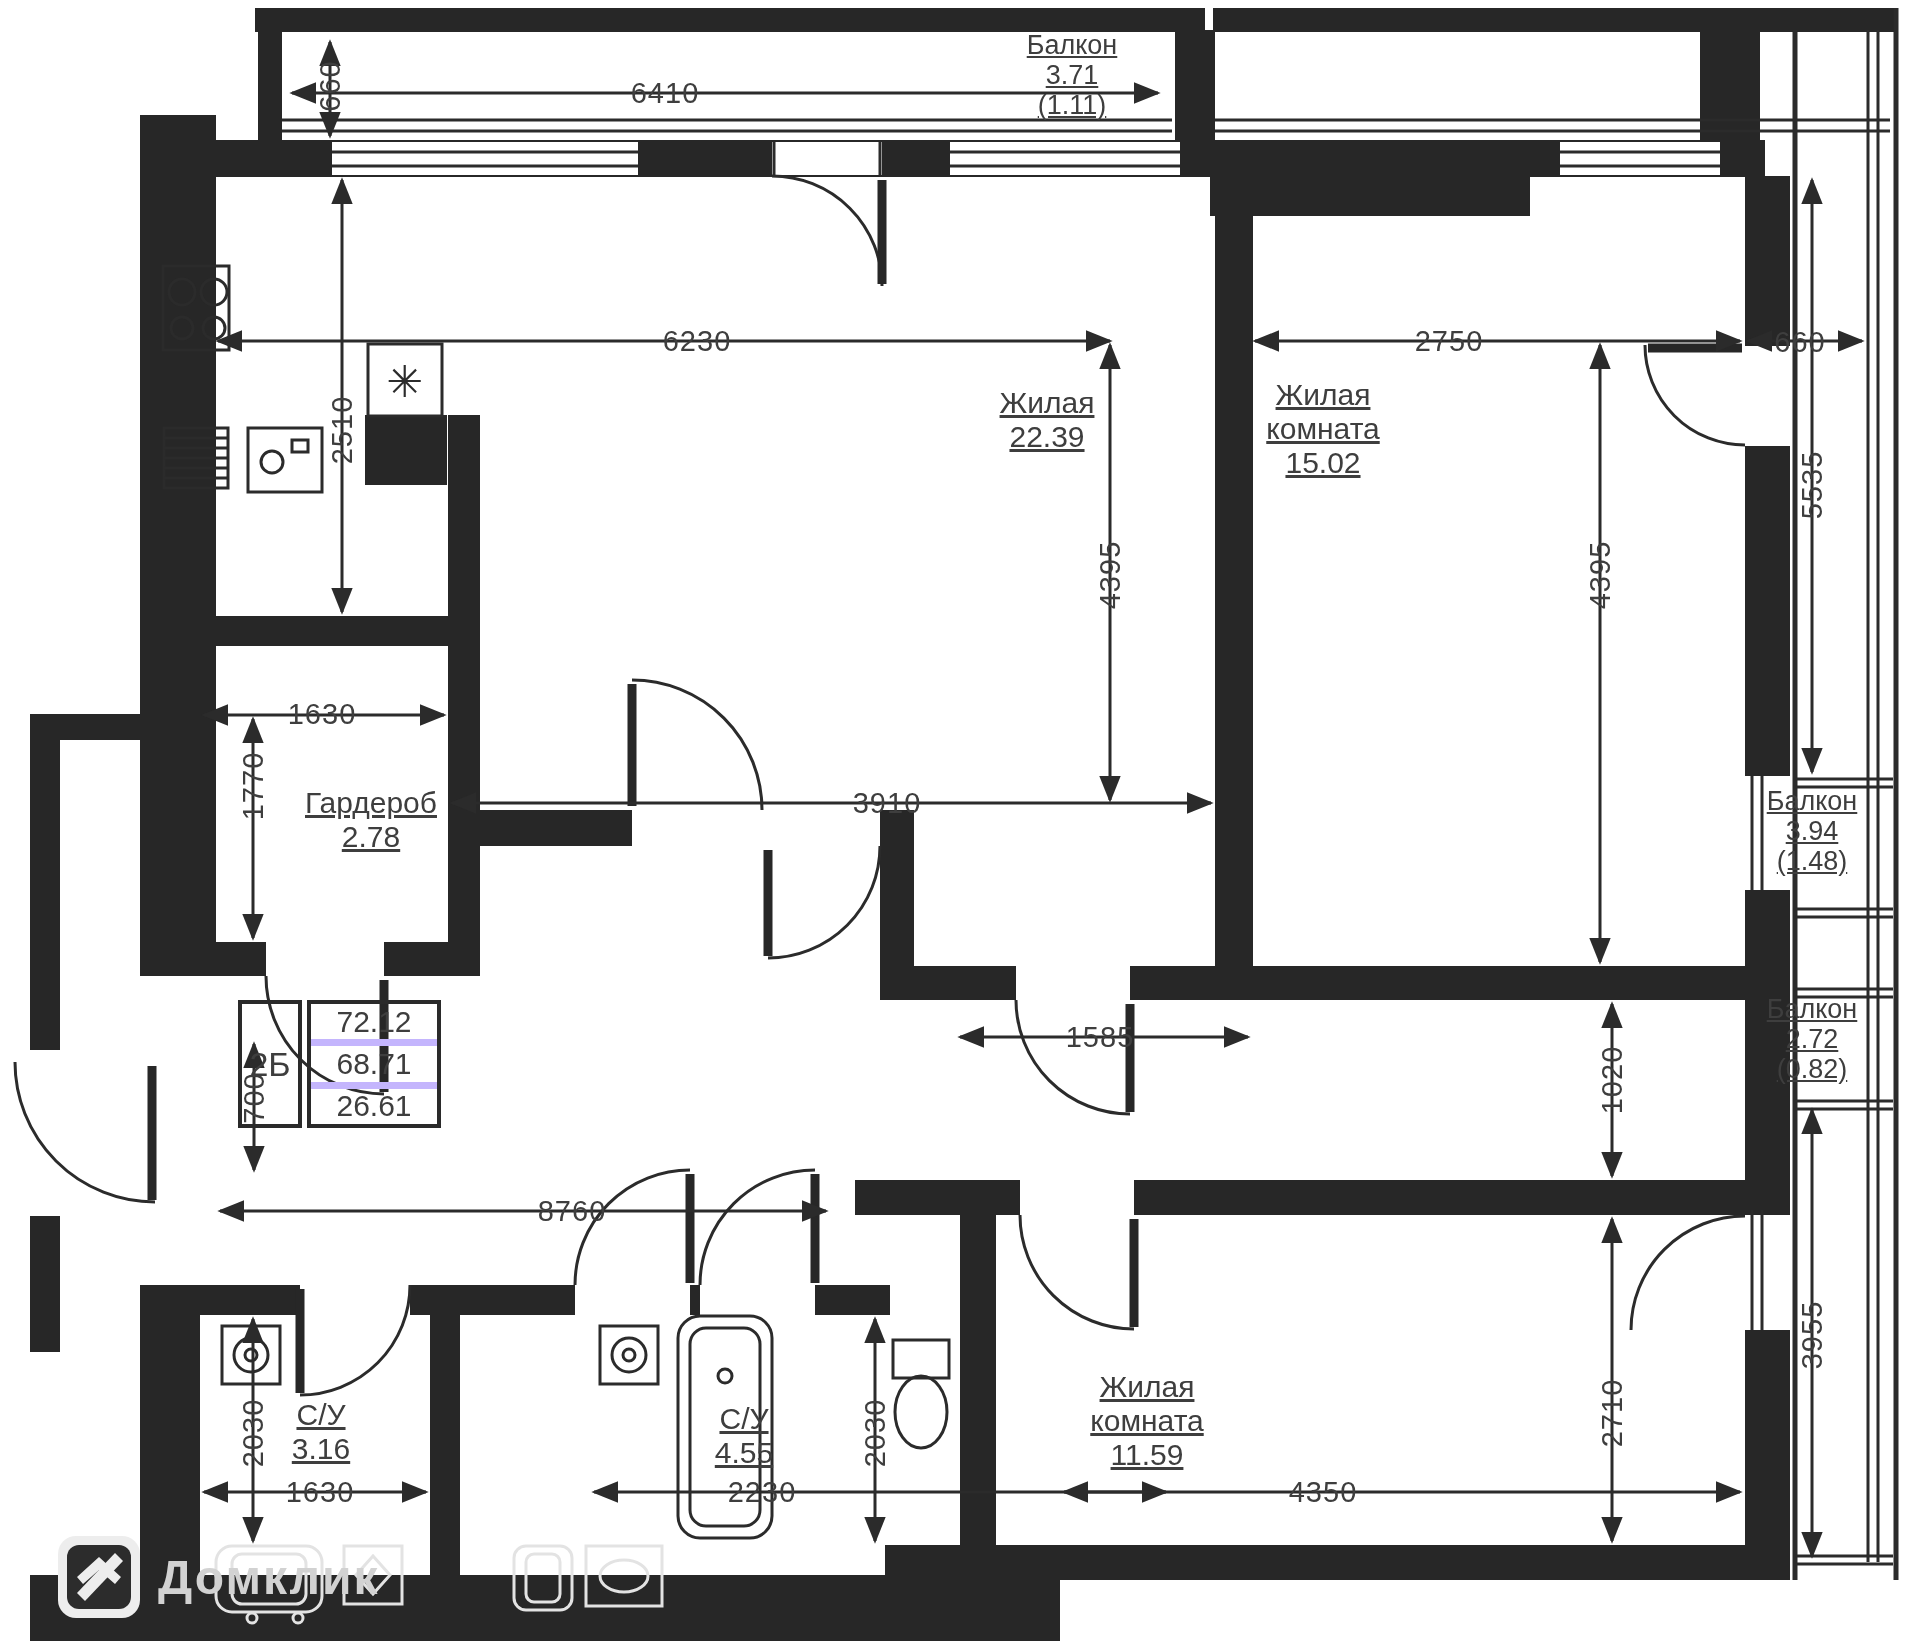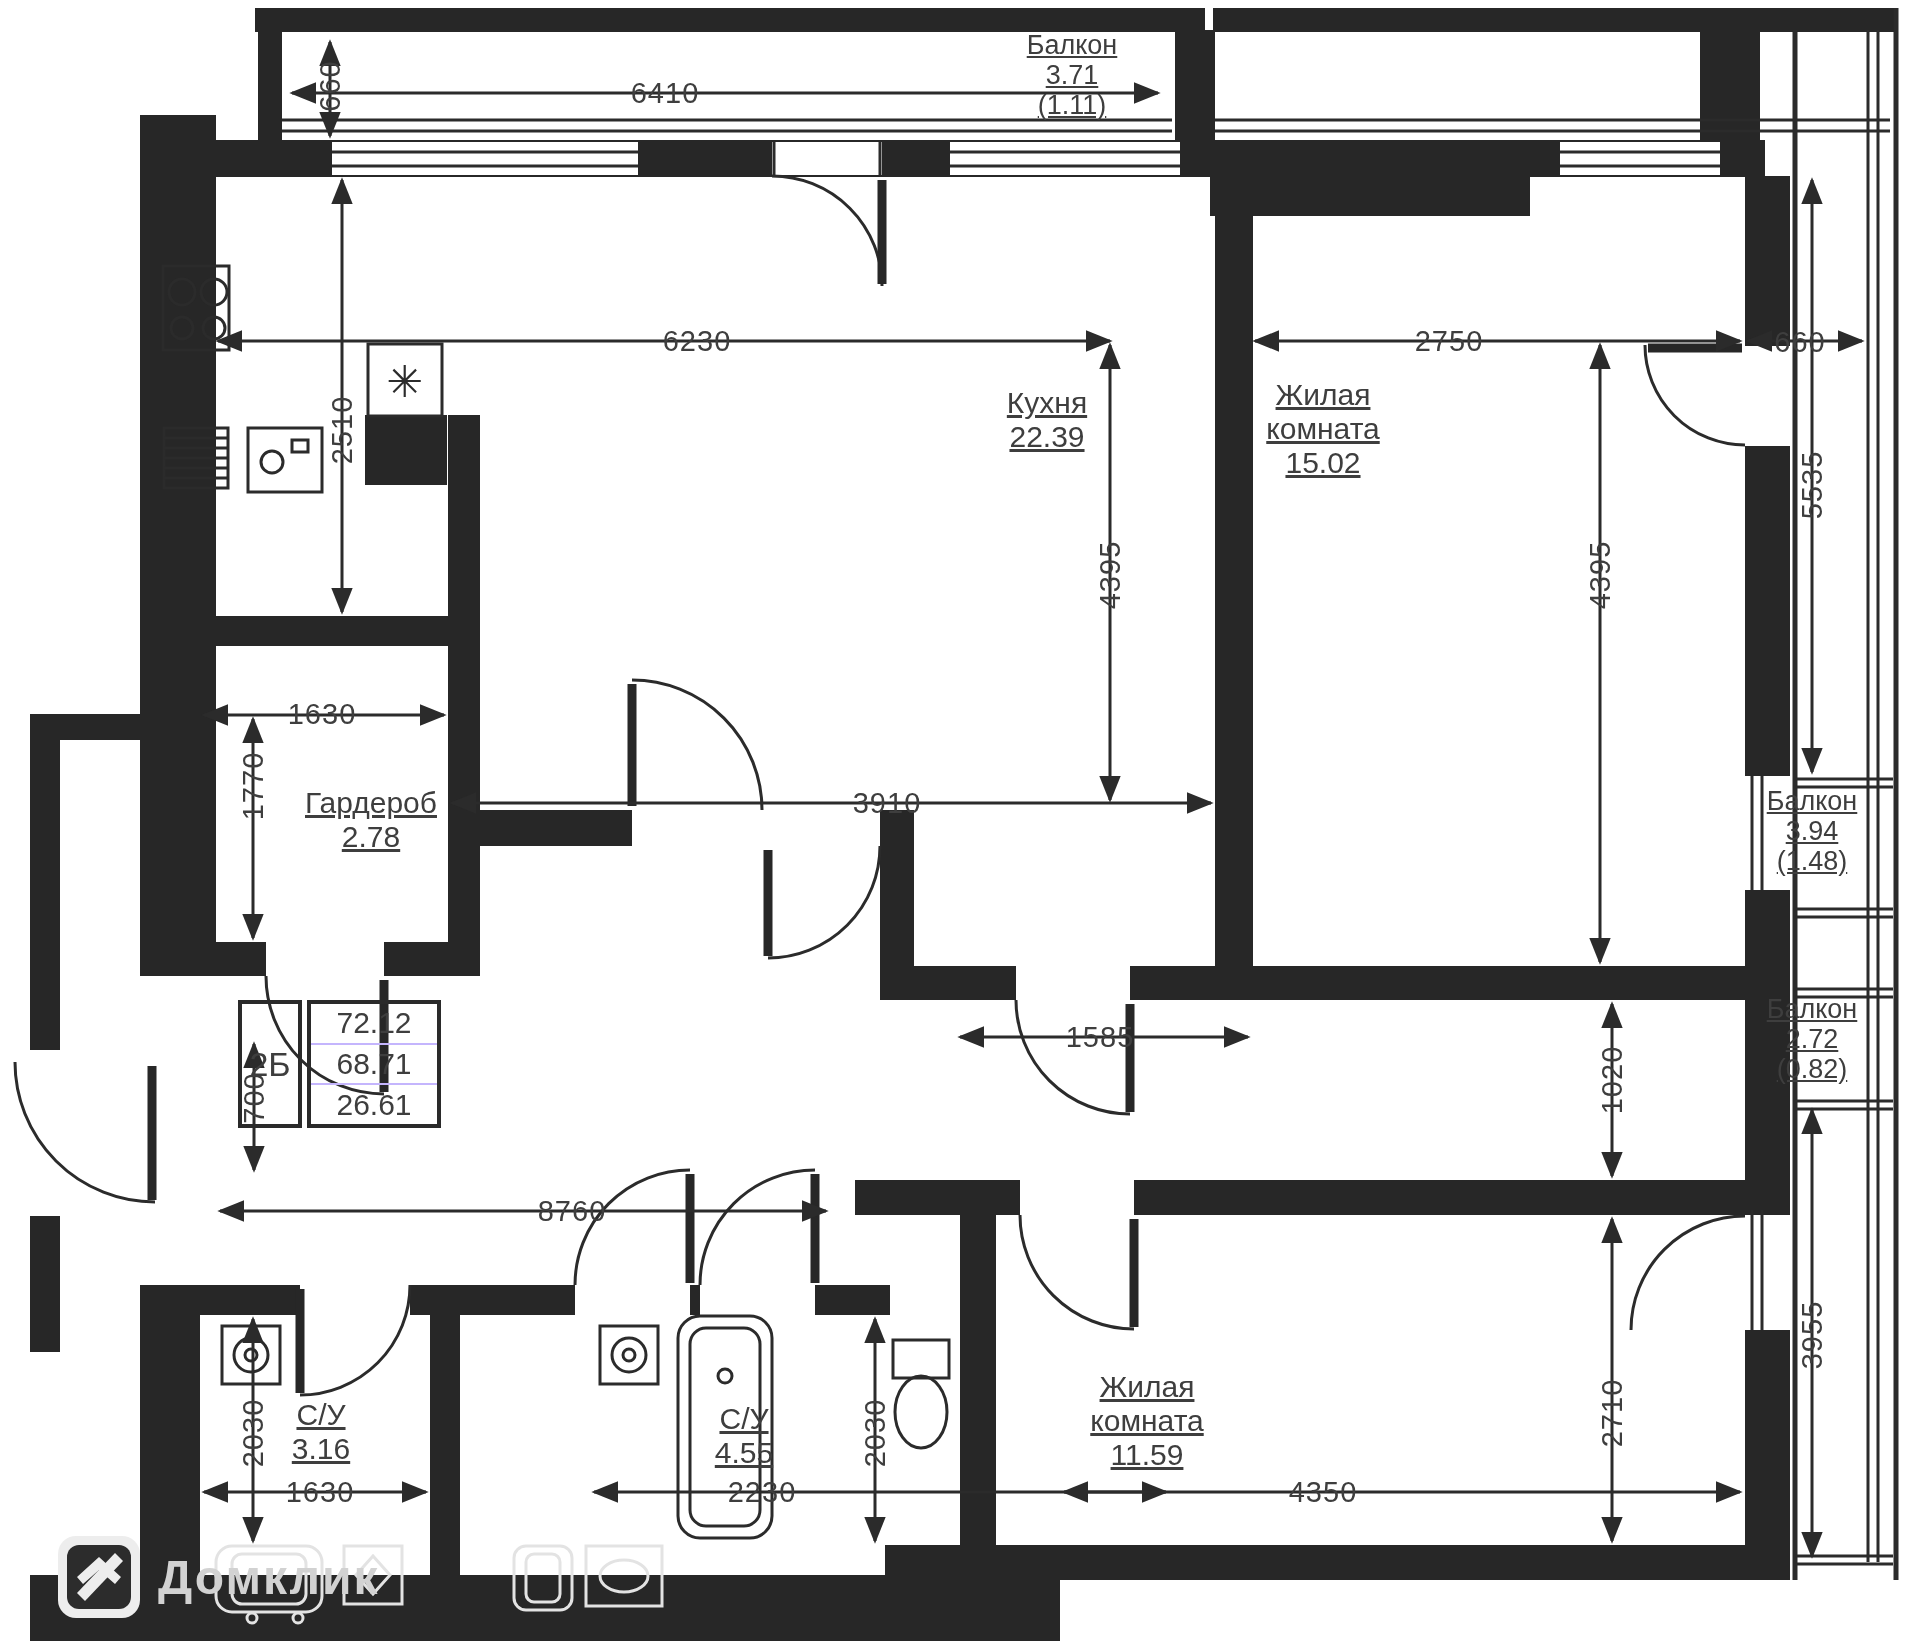--- a/index.html
+++ b/index.html
@@ -21,21 +21,21 @@
         font-size:30px;line-height:34px;}
   .room span{display:block;text-decoration:underline;}
   .room.small{font-size:27px;line-height:30px;}
   .vent{position:absolute;left:405px;top:381px;transform:translate(-50%,-50%);
         font-size:44px;color:#2c2c2c;}
   .ibox{position:absolute;left:238px;top:1000px;height:128px;display:flex;color:#3e3e3e;}
   .cellA{width:56px;border:4px solid #2a2a2a;display:flex;align-items:center;
          justify-content:center;font-size:34px;}
   .cellB{width:126px;border:4px solid #2a2a2a;margin-left:5px;display:flex;flex-direction:column;}
   .cellB div{flex:1;display:flex;align-items:center;justify-content:center;
-         font-size:30px;border-bottom:2px solid #c4b5fd;}
+         font-size:30px;border-bottom:7px solid #c4b5fd;}
   .cellB div:last-child{border-bottom:none;}
   .logo{position:absolute;left:56px;top:1534px;display:flex;align-items:center;gap:16px;}
   .logo-text{font-size:48px;font-weight:bold;color:#d2d2d2;letter-spacing:2px;}
 </style>
 </head>
 <body>
 
 <div class="stage">
 
 <svg class="plan" width="1920" height="1644" viewBox="0 0 1920 1644">
@@ -239,21 +239,21 @@
     <line class="dl" x1="594" y1="1492" x2="1166" y2="1492" marker-start="url(#ah)" marker-end="url(#ah)"></line>
     <line class="dl" x1="1064" y1="1492" x2="1740" y2="1492" marker-start="url(#ah)" marker-end="url(#ah)"></line>
     <line class="dl" x1="1612" y1="1219" x2="1612" y2="1541" marker-start="url(#ah)" marker-end="url(#ah)"></line>
     <line class="dl" x1="1812" y1="1110" x2="1812" y2="1556" marker-start="url(#ah)" marker-end="url(#ah)"></line>
   </g>
 </svg>
 
 <div class="vent">✳</div>
 
 <div class="room" style="left:1047px;top:386px;width:220px">
-  <span>Кухня</span>
+  <span>Жилая</span>
   <span>22.39</span>
 </div>
 <div class="room" style="left:1323px;top:378px;width:180px">
   <span>Жилая комната</span>
   <span>15.02</span>
 </div>
 <div class="room" style="left:371px;top:786px;width:220px">
   <span>Гардероб</span>
   <span>2.78</span>
 </div>

